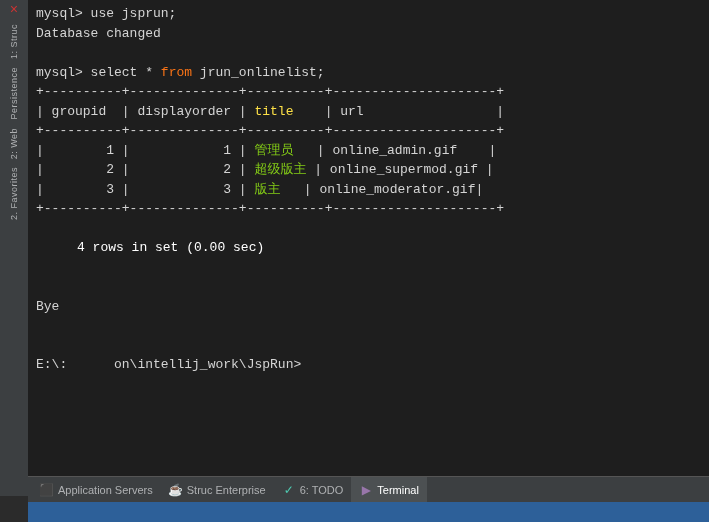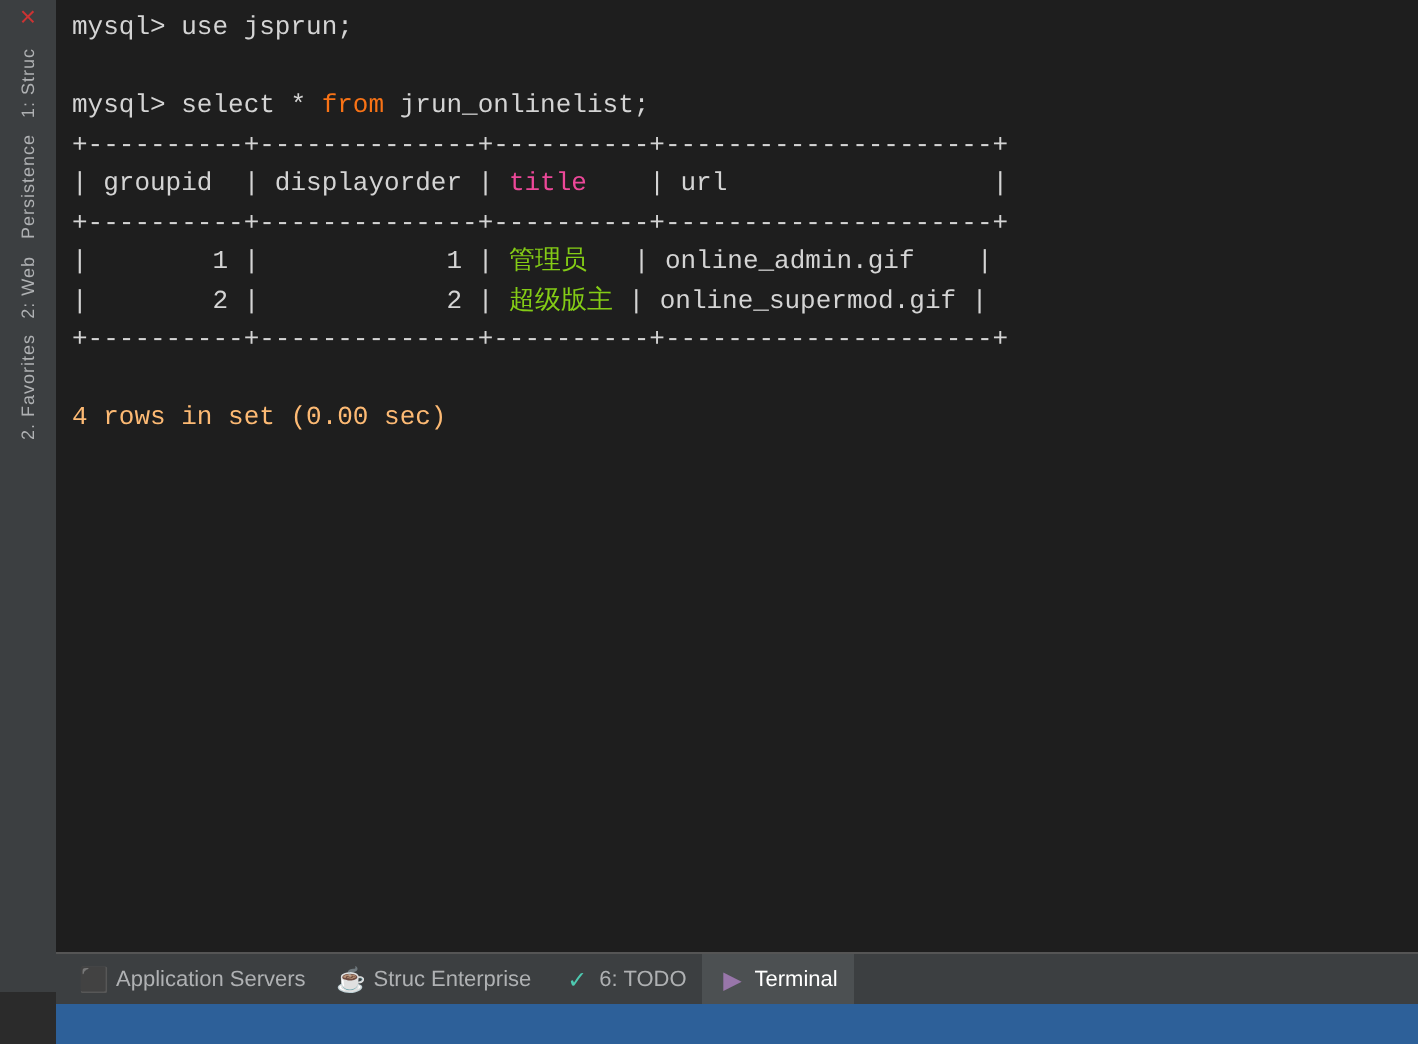--- a/index.html
+++ b/index.html
@@ -66,21 +66,21 @@
     }
 
     .line {
       white-space: pre;
       display: block;
     }
     .cmd-text { color: #d4d4d4; }
     .table-border { color: #d4d4d4; }
     .table-data { color: #d4d4d4; }
     .table-cn { color: #84cc16; }
-    .result-info { color: #fdba74; }
+    .result-info { color: #ffffff; margin-left: 41px; }
     .cursor-block {
       display: inline-block;
       width: 8px;
       height: 16px;
       background: #d4d4d4;
       vertical-align: middle;
       margin-left: 2px;
     }
 
     
@@ -141,34 +141,38 @@
   <span class="sidebar-label">1: Struc</span>
   <span class="sidebar-label">Persistence</span>
   <span class="sidebar-label">2: Web</span>
   <span class="sidebar-label">2. Favorites</span>
 </div>
 
 <div class="main">
 
   <div class="terminal">
     <span class="line cmd-text">mysql&gt; use jsprun;</span>
+    <span class="line cmd-text">Database changed</span>
     <span class="line">&nbsp;</span>
     <span class="line cmd-text">mysql&gt; select * <span style="color:#f97316">from</span> jrun_onlinelist;</span>
     <span class="line table-border">+----------+--------------+----------+---------------------+</span>
-    <span class="line table-data">| groupid  | displayorder | <span style="color:#ec4899">title</span>    | url                 |</span>
+    <span class="line table-data">| groupid  | displayorder | <span style="color:#fde047">title</span>    | url                 |</span>
     <span class="line table-border">+----------+--------------+----------+---------------------+</span>
     <span class="line table-data">|        1 |            1 | <span class="table-cn">管理员</span>   | online_admin.gif    |</span>
     <span class="line table-data">|        2 |            2 | <span class="table-cn">超级版主</span> | online_supermod.gif |</span>
+    <span class="line table-data">|        3 |            3 | <span class="table-cn">版主</span>   | online_moderator.gif|</span>
     <span class="line table-border">+----------+--------------+----------+---------------------+</span>
     <span class="line">&nbsp;</span>
     <span class="line result-info">4 rows in set (0.00 sec)</span>
     <span class="line">&nbsp;</span>
     <span class="line">&nbsp;</span>
+    <span class="line cmd-text">Bye</span>
     <span class="line">&nbsp;</span>
     <span class="line">&nbsp;</span>
+    <span class="line cmd-text">E:\:&nbsp;&nbsp;&nbsp;&nbsp;&nbsp;&nbsp;on\intellij_work\JspRun&gt;</span>
   </div>
 
   <div class="toolbar">
     <div class="toolbar-item">
       <span class="toolbar-icon icon-server">⬛</span>
       <span>Application Servers</span>
     </div>
     <div class="toolbar-item">
       <span class="toolbar-icon icon-java">☕</span>
       <span>Struc Enterprise</span>

